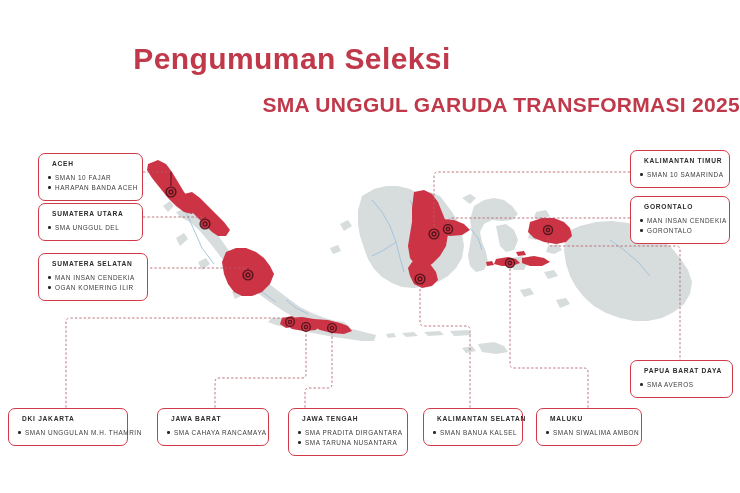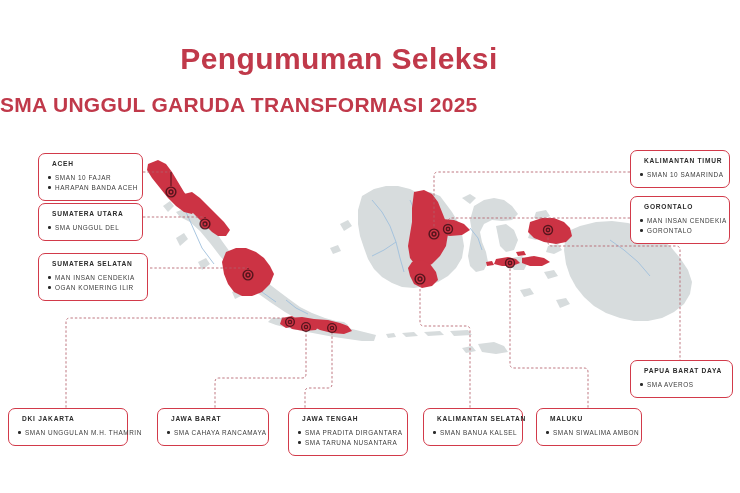--- a/index.html
+++ b/index.html
@@ -22,28 +22,27 @@
   .title-main {
     position: absolute;
     left: 0;
     top: 42px;
     width: 584px;
     text-align: center;
     font-size: 30px;
     font-weight: 700;
     letter-spacing: 0.4px;
     color: #c0394a;
-    margin-left: 47px;
   }
   .title-sub {
     position: absolute;
     left: 0;
     top: 93px;
     width: 740px;
-    text-align: left;
+    text-align: right;
     font-size: 21px;
     font-weight: 700;
     letter-spacing: 0.3px;
     color: #c0394a;
   }
 
   
   #map-layer {
     position: absolute;
     left: 0;

